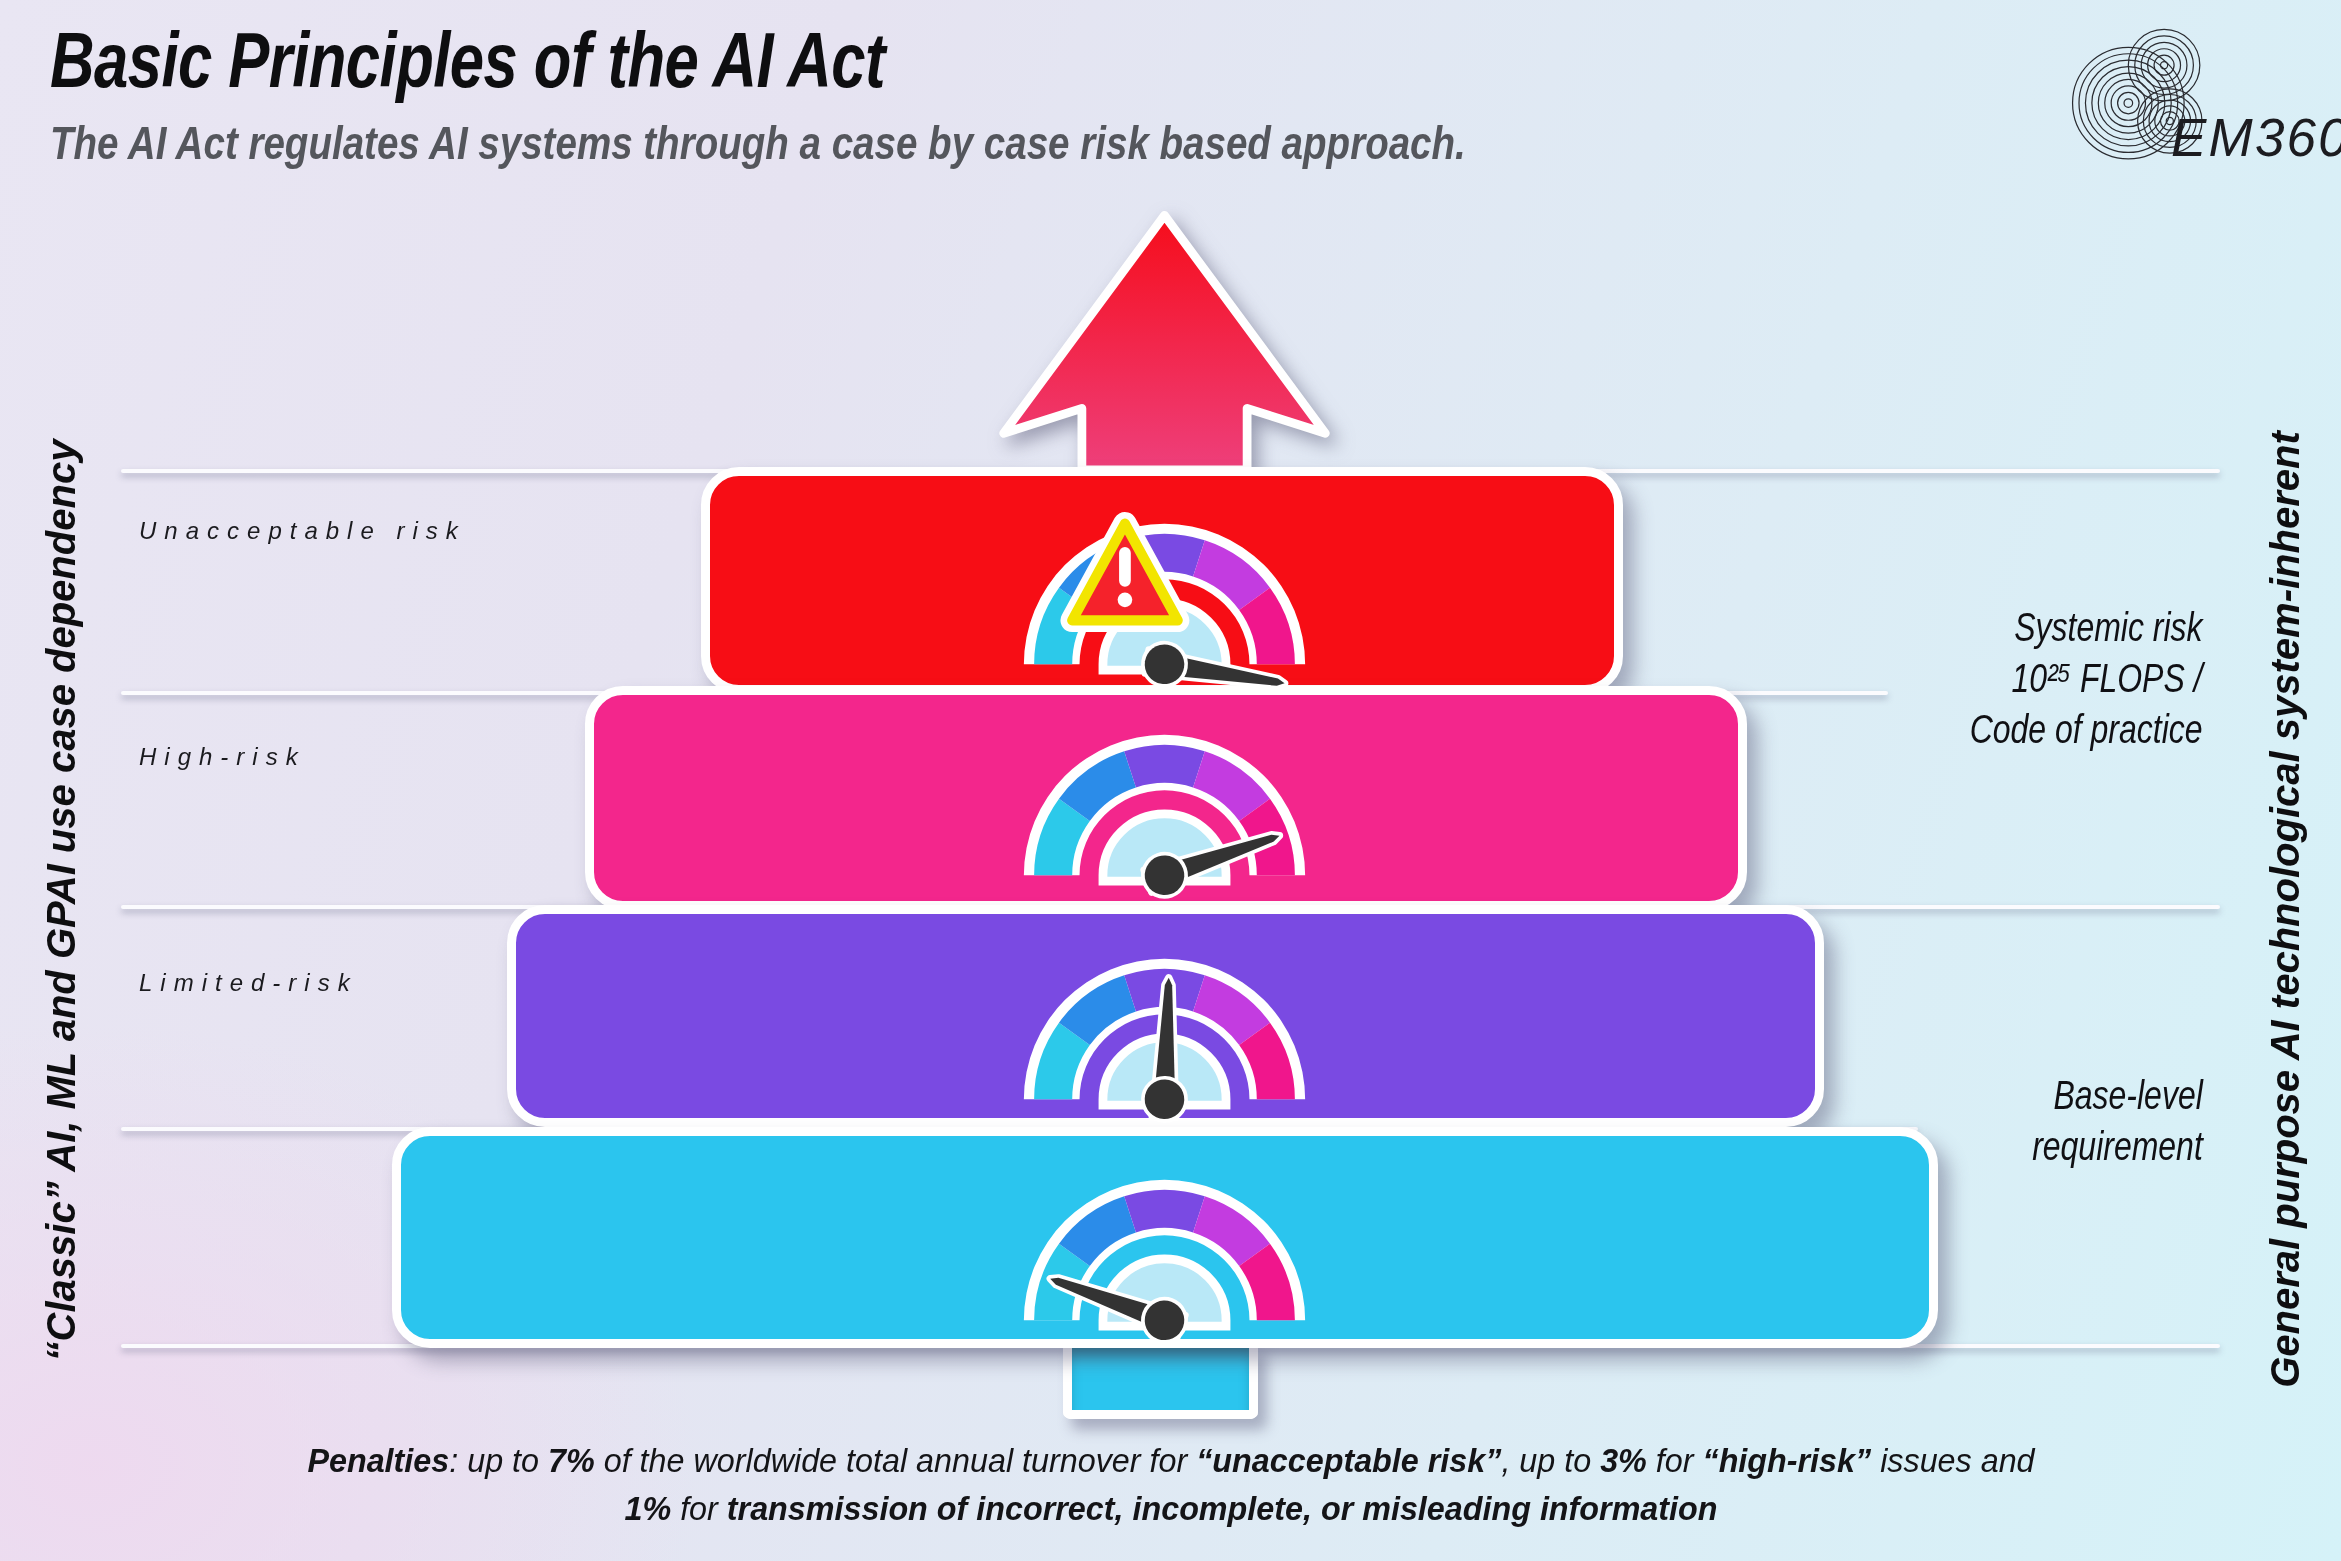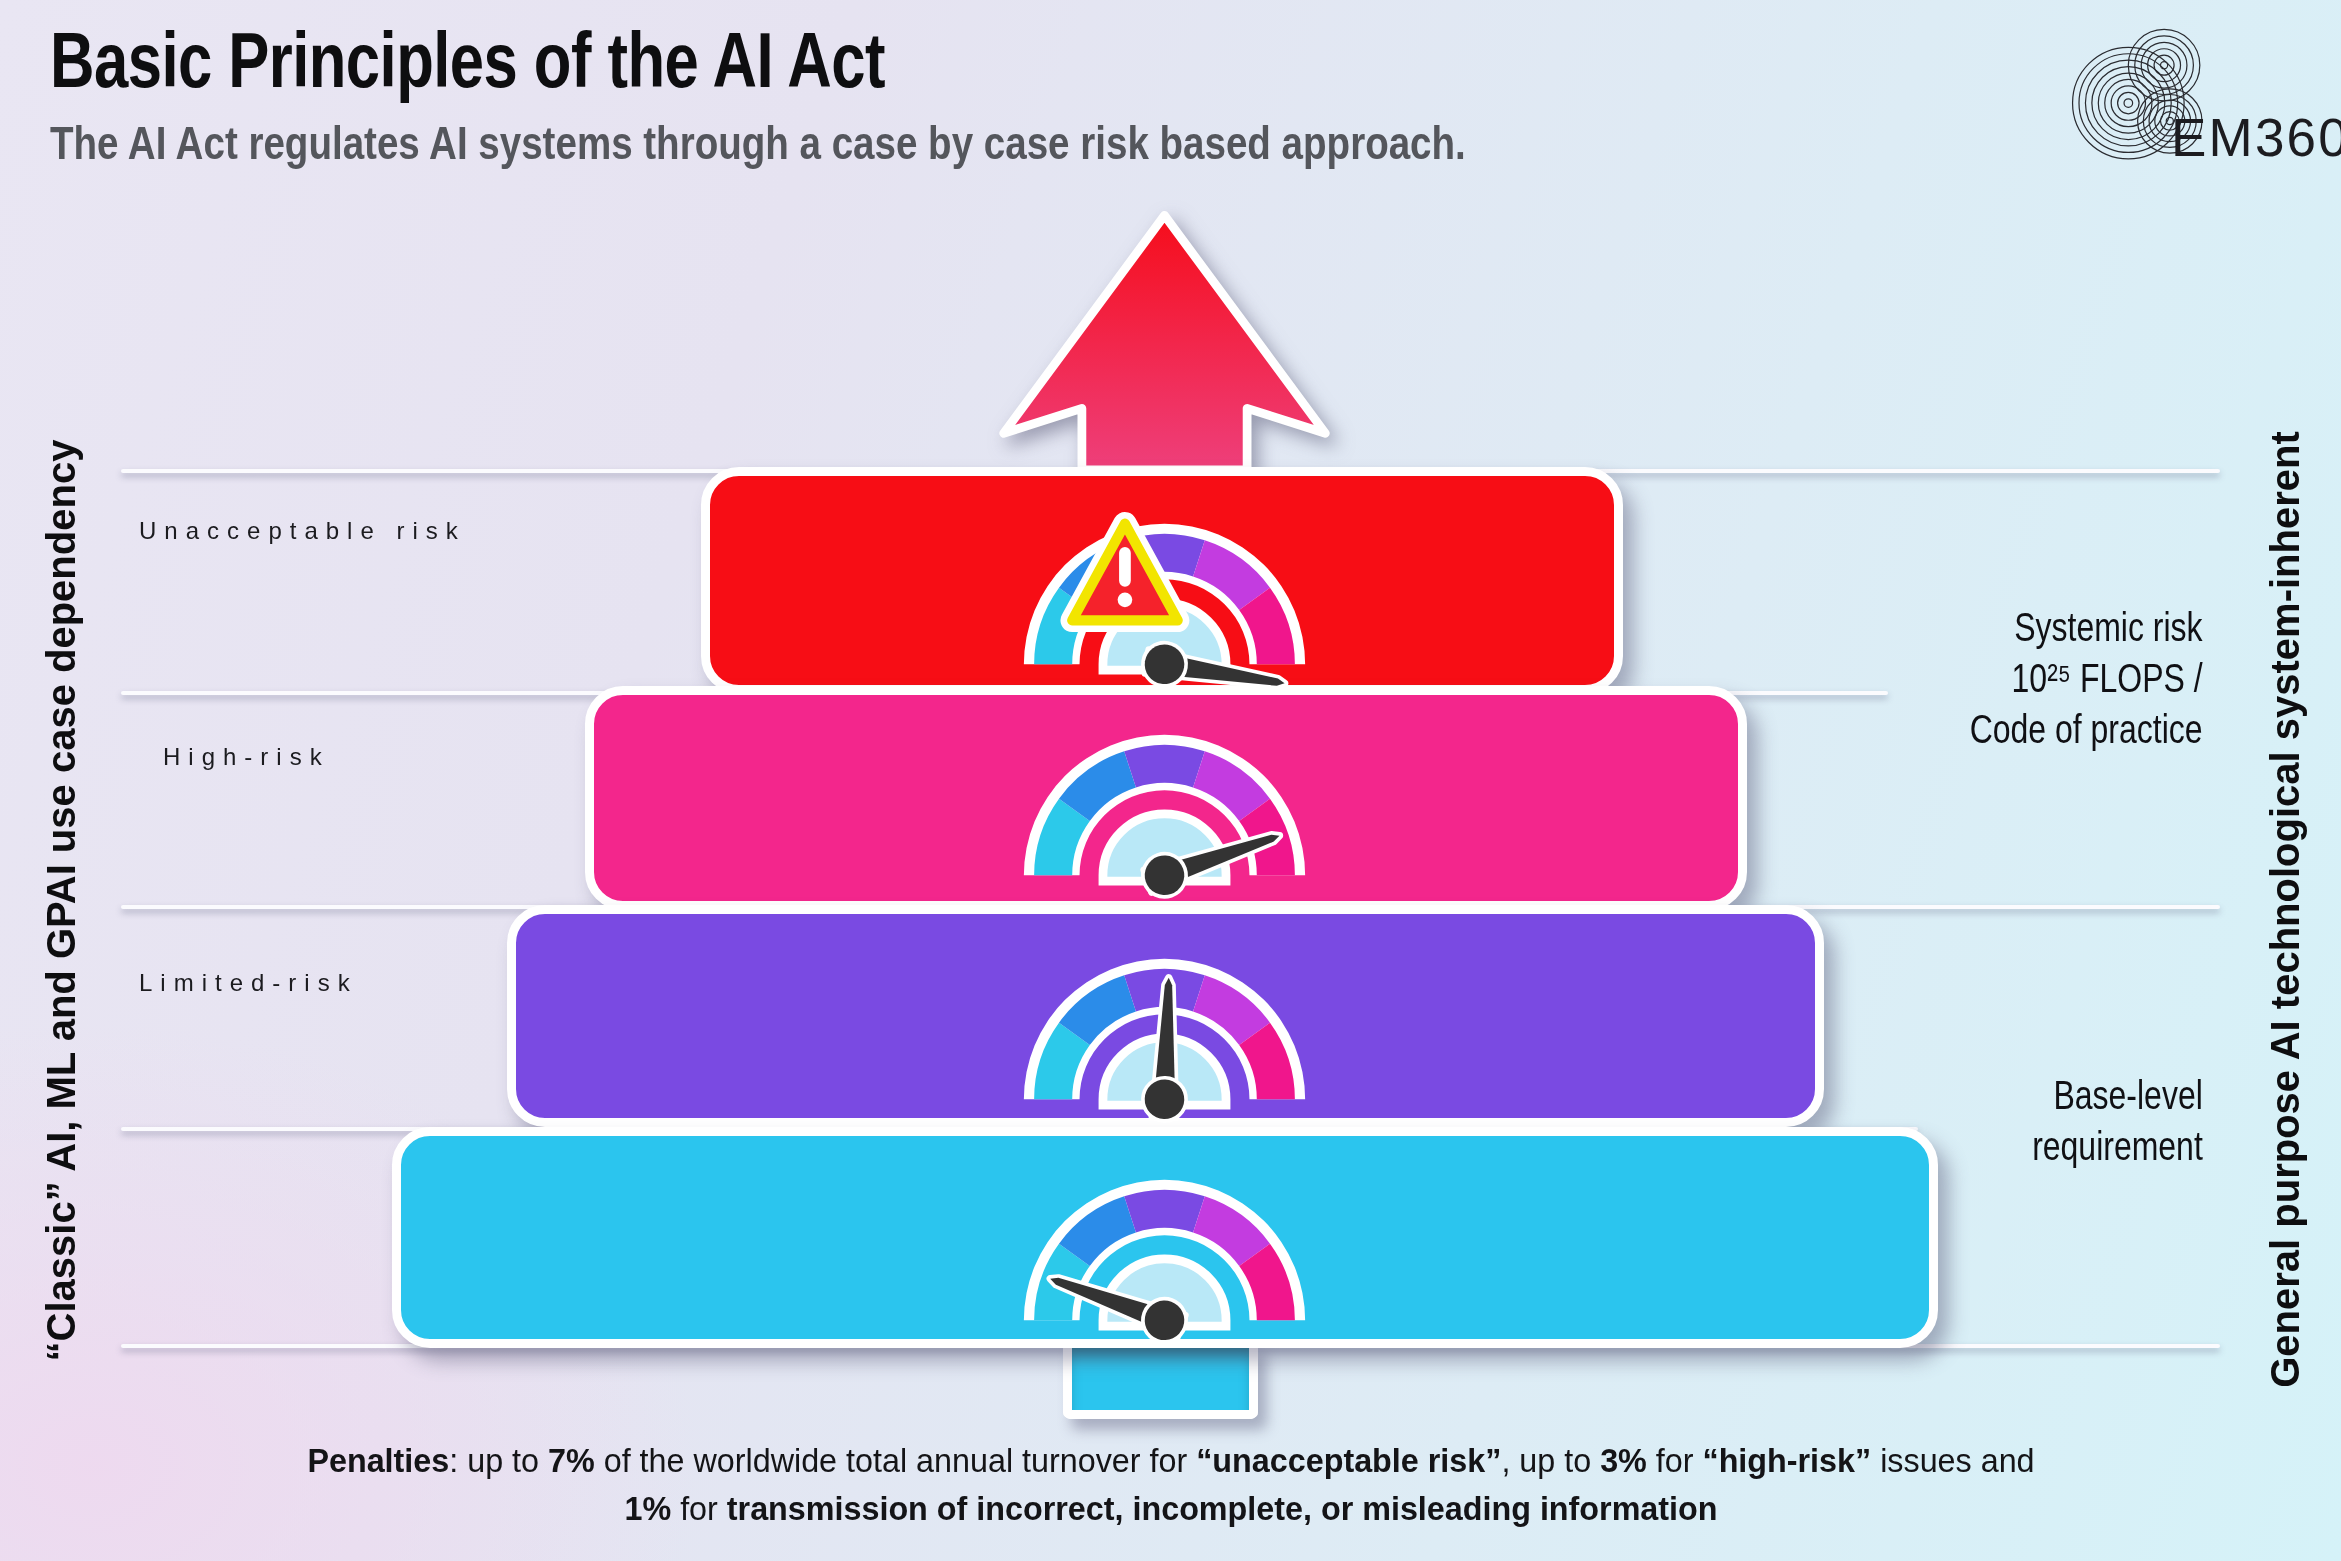--- a/index.html
+++ b/index.html
@@ -1,20 +1,20 @@
 <!DOCTYPE html>
 <html style="font-size:11.7px"><head>
 <meta charset="utf-8">
 <style>
   html,body{margin:0;padding:0;}
   body{font-family:"Liberation Sans", sans-serif;}
   #stage{position:relative;width:2342px;height:1561px;overflow:hidden;
     background:
       radial-gradient(1098px 805px at 4% 94%, rgba(238,217,239,.95), rgba(238,217,239,0) 55%),
-      linear-gradient(108deg,#e9e6f3 0%,#e6e3f1 30%,#ddecf5 68%,#d5f2f8 100%);}
+      linear-gradient(108deg,#e9e6f3 0%,#e6e3f1 30%,#ddecf5 68%,#d5f2f8 100%); font-style: italic;}
   .abs{position:absolute;}
   .title{left:50px;top:13px;font-size:78px;line-height:95px;font-weight:700;color:#0e0e10;
     letter-spacing:-0.7px;transform:scaleX(.79);transform-origin:left top;white-space:nowrap;}
   .subtitle{left:50px;top:111px;font-size:47px;line-height:64px;font-weight:700;color:#54565c;
     transform:scaleX(.82);transform-origin:left top;white-space:nowrap;}
   .brand-text{left:2171px;top:107px;font-size:53px;font-weight:500;color:#1c1c20;letter-spacing:2.2px;}
   .vlabel{font-weight:700;color:#0e0e10;white-space:nowrap;text-align:center;}
   .vlabel-left{width:1025px;left:-451px;top:878px;font-size:40px;transform:rotate(-90deg);}
   .vlabel-right{width:1098px;left:1736px;top:887px;font-size:40px;transform:rotate(-90deg);}
   .sep{position:absolute;height:4.4px;background:#fbfbfe;border-radius:2.2px;
@@ -76,21 +76,21 @@
   <div class="abs vlabel vlabel-left">“Classic” AI, ML and GPAI use case dependency</div>
   <div class="abs vlabel vlabel-right">General purpose AI technological system-inherent</div>
 
   <div class="sep" style="left:121px;top:469px;width:2099px;"></div>
   <div class="sep" style="left:121px;top:691px;width:1767px;"></div>
   <div class="sep" style="left:121px;top:905px;width:2099px;"></div>
   <div class="sep" style="left:121px;top:1127px;width:1797px;"></div>
   <div class="sep" style="left:121px;top:1344px;width:2099px;"></div>
 
   <div class="abs row-label" style="left:139px;top:504px;">Unacceptable risk</div>
-  <div class="abs row-label" style="left:139px;top:730px;margin-left:24px;">High-risk</div>
+  <div class="abs row-label" style="left:139px;top:730px;">High-risk</div>
   <div class="abs row-label" style="left:139px;top:956px;">Limited-risk</div>
 
   <div class="abs annot" style="right:139px;top:602px;">
     <div>Systemic risk</div>
     <div>10²⁵ FLOPS /</div>
     <div>Code of practice</div>
   </div>
   <div class="abs annot" style="right:139px;top:1070px;">
     <div>Base-level</div>
     <div>requirement</div>

